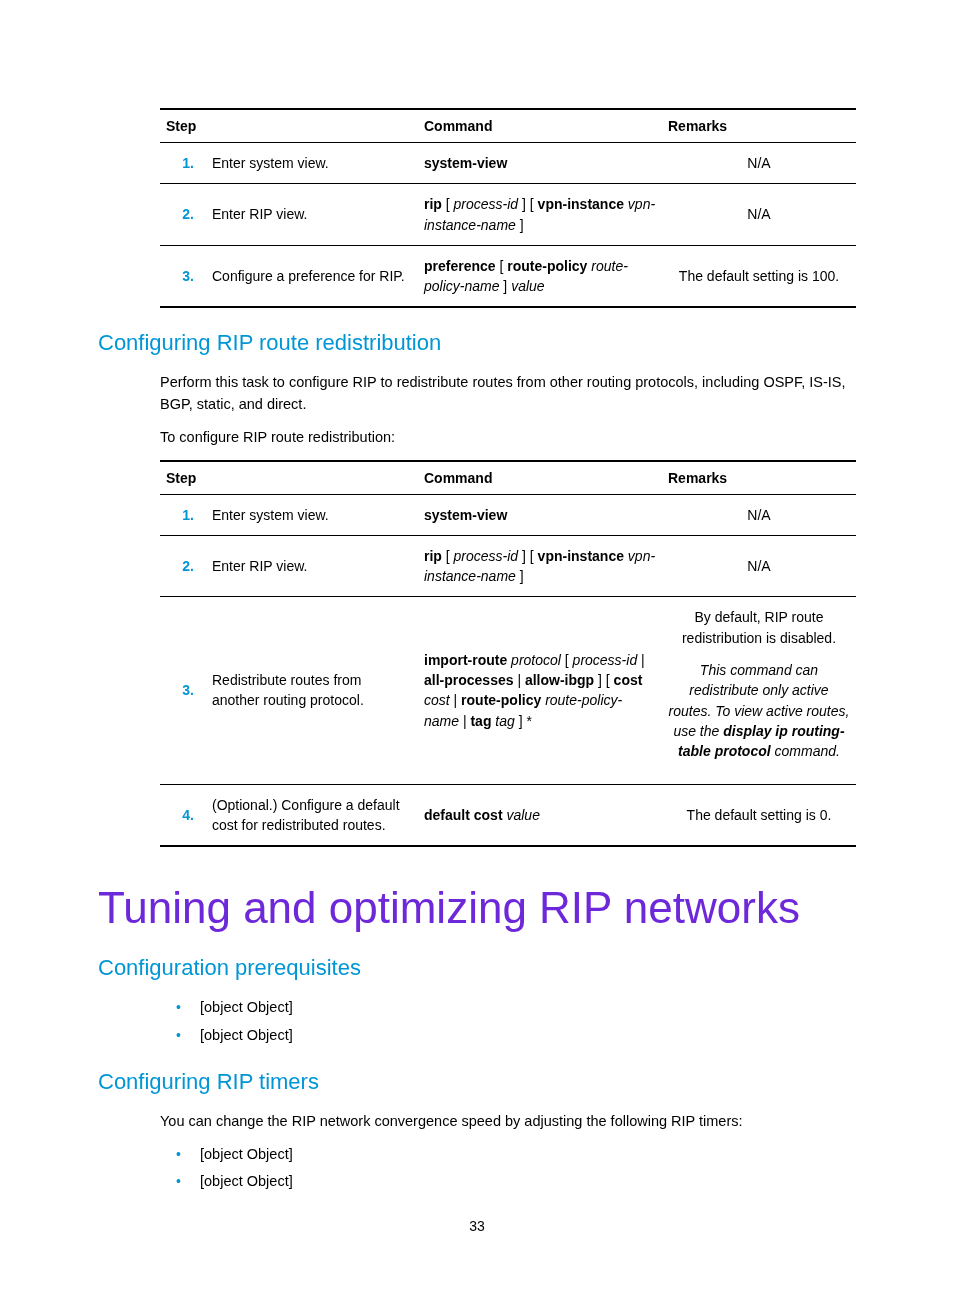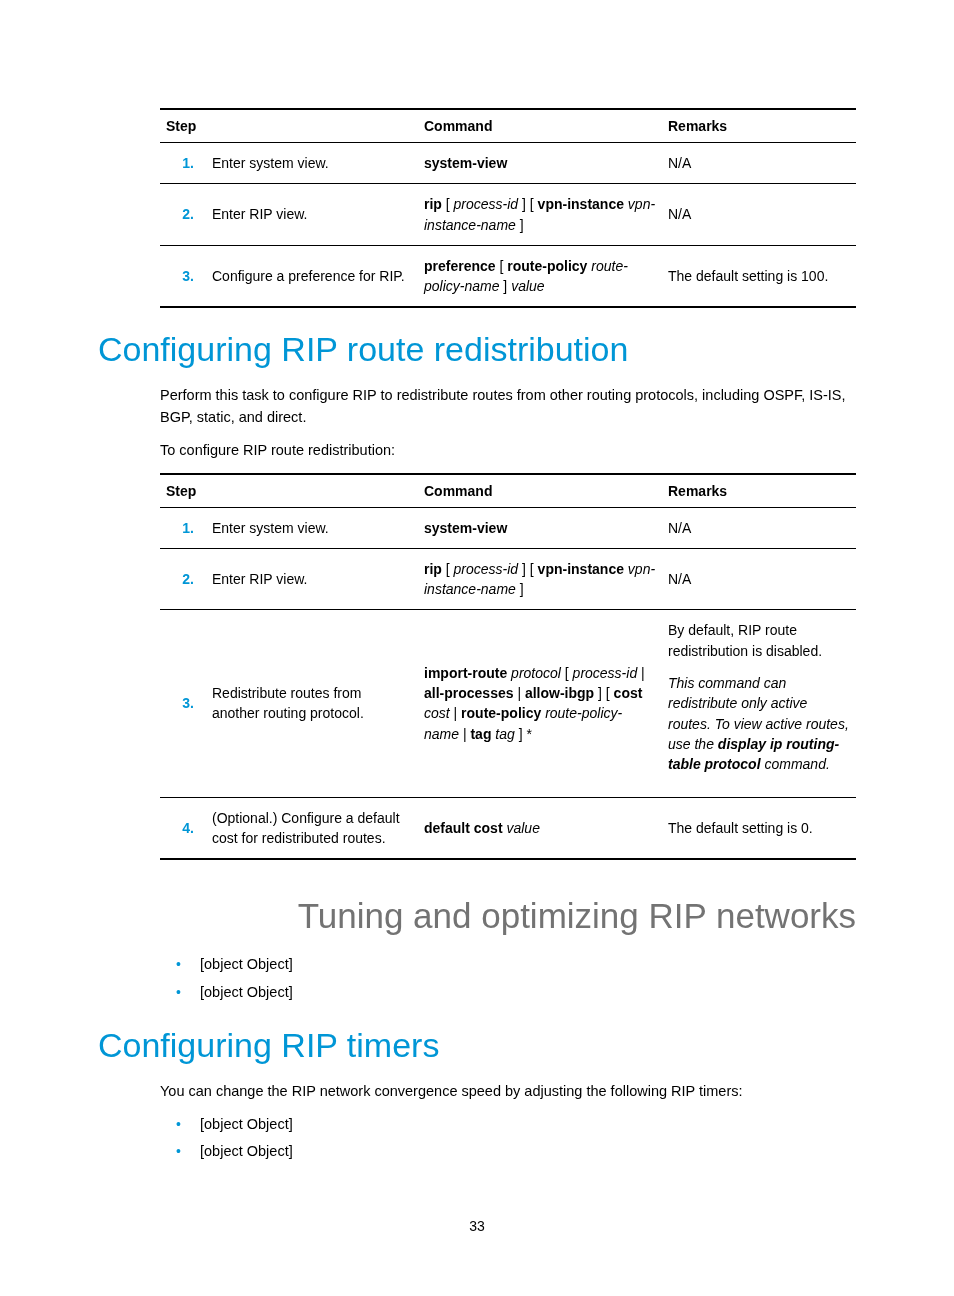--- a/index.html
+++ b/index.html
@@ -15,30 +15,29 @@
     width: 954px;
     min-height: 1296px;
     box-sizing: border-box;
     padding: 100px 98px 40px 98px;
     position: relative;
   }
   .content-block { margin-left: 62px; }
   h1 {
     font-family: Arial, sans-serif;
     font-weight: normal;
-    color: #737373;
-    font-size: 35px;
+    color: #6d28d9;
+    font-size: 44px;
     margin: 36px 0 18px 0;
-    text-align: right;
   }
   h2 {
     font-family: Arial, sans-serif;
     font-weight: normal;
     color: #0096d6;
-    font-size: 34px;
+    font-size: 22px;
     margin: 22px 0 16px 0;
   }
   p { margin: 10px 0 12px 0; line-height: 1.45; }
   table {
     border-collapse: collapse;
     width: 100%;
     margin: 8px 0 18px 0;
     font-size: 14px;
   }
   thead th {
@@ -58,21 +57,21 @@
   .step-num {
     width: 28px;
     color: #0096d6;
     font-weight: bold;
     text-align: right;
     padding-right: 12px;
     vertical-align: middle;
   }
   .step-col  { width: 200px; vertical-align: middle; }
   .cmd-col   { width: 232px; vertical-align: middle; }
-  .rem-col   { vertical-align: middle; }
+  .rem-col   { vertical-align: middle; text-align: center; }
   .b  { font-weight: bold; }
   .i  { font-style: italic; }
   ul.bullets {
     list-style: none;
     margin: 8px 0 14px 0;
     padding: 0;
   }
   ul.bullets li {
     position: relative;
     padding-left: 40px;
@@ -177,20 +176,21 @@
           <td class="step-col">(Optional.) Configure a default cost for redistributed routes.</td>
           <td class="cmd-col"><span class="b">default cost</span> <span class="i">value</span></td>
           <td class="rem-col">The default setting is 0.</td>
         </tr>
         </tbody>
     </table>
   </div>
 
   <h1>Tuning and optimizing RIP networks</h1>
 
+  <h2>Configuration prerequisites</h2>
   <div class="content-block">
     <ul class="bullets">
         <li>[object Object]</li>
         <li>[object Object]</li>
       </ul>
   </div>
 
   <h2>Configuring RIP timers</h2>
   <div class="content-block">
     <p>You can change the RIP network convergence speed by adjusting the following RIP timers:</p>

